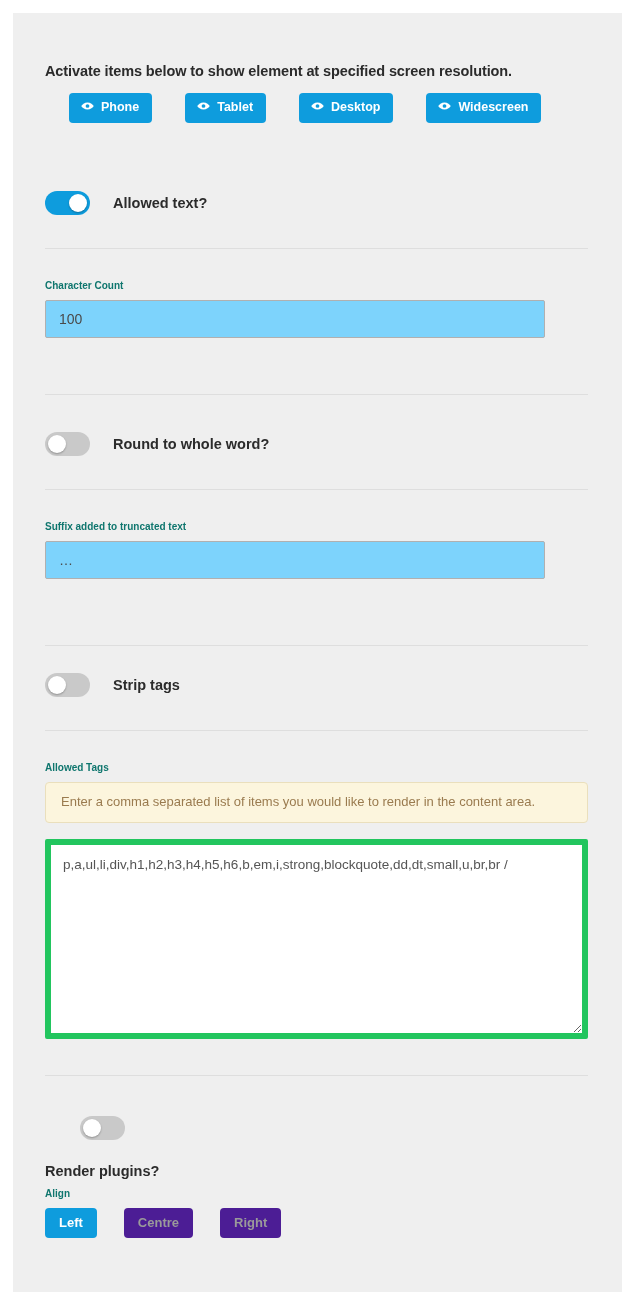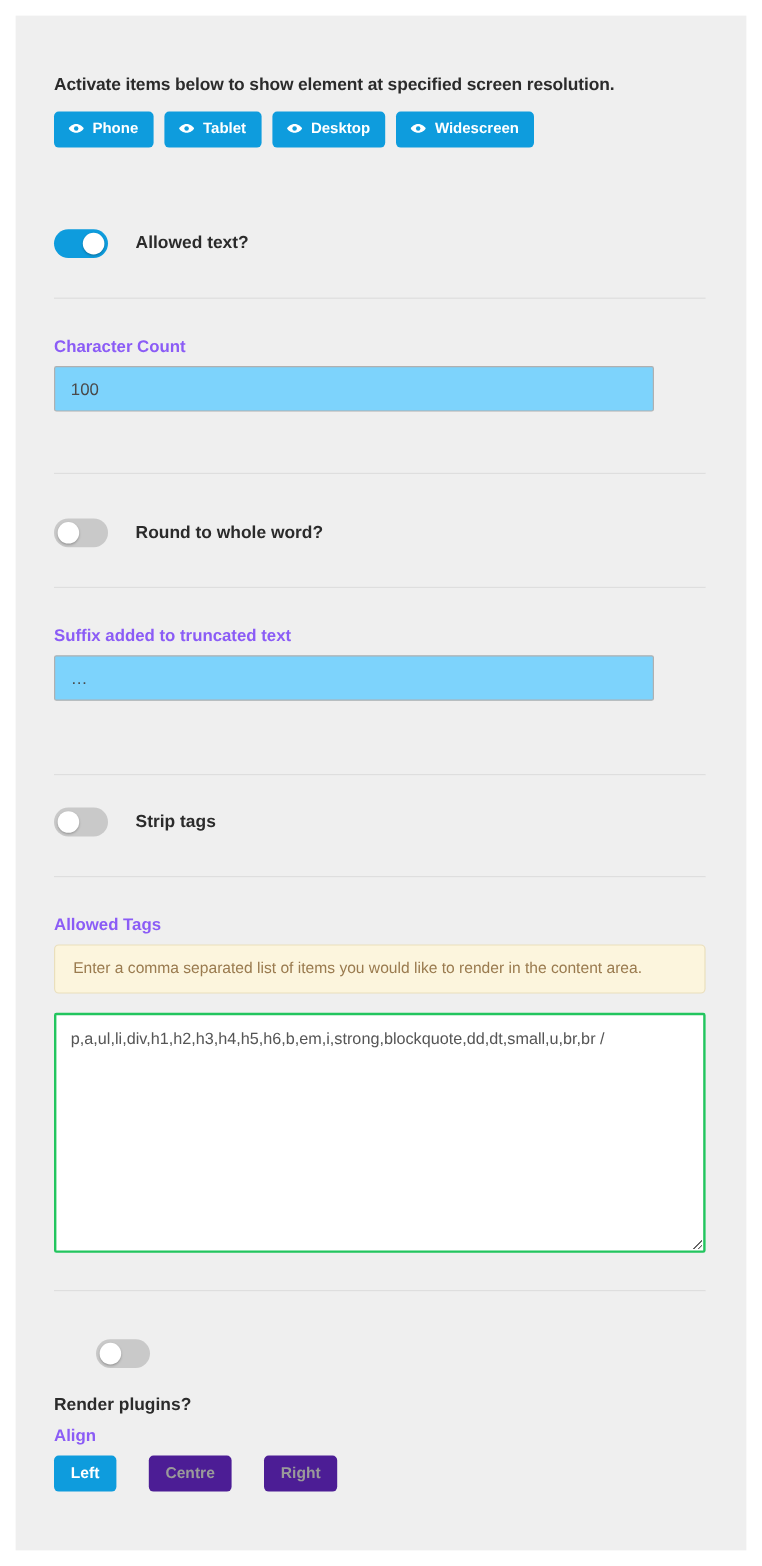--- a/index.html
+++ b/index.html
@@ -40,33 +40,34 @@
     padding-top: 50px;
   }
 
   .res-row {
     display: flex;
     gap: 9px;
     margin-top: 14px;
   }
   .res-btn {
     display: inline-flex;
-    align-items: center;
+    align-items: flex-start;
     gap: 7px;
     background: #0e9cdd;
     color: #ffffff;
     font-size: 12.5px;
     font-weight: bold;
     border: none;
     border-radius: 4px;
     padding: 8px 13px 9px 12px;
     cursor: pointer;
     line-height: 1;
     font-family: "Liberation Sans", sans-serif;
     white-space: nowrap;
+    margin-left: 24px;
   }
   .eye {
     display: inline-block;
     width: 13px;
     height: 10px;
     flex: 0 0 auto;
   }
   .eye svg { display: block; }
 
   
@@ -106,23 +107,23 @@
   .switch.on .knob { left: 24px; }
 
   .toggle-label {
     font-size: 14.5px;
     font-weight: bold;
     color: #2b2b2b;
   }
 
   
   .field-label {
-    font-size: 14px;
-    font-weight: bold;
-    color: #8b5cf6;
+    font-size: 10px;
+    font-weight: bold;
+    color: #0f766e;
     margin-bottom: 9px;
   }
   .text-input {
     display: block;
     box-sizing: border-box;
     width: 500px;
     height: 38px;
     background: #7dd3fc;
     border: 1px solid #b0b0b0;
     border-radius: 2px;
@@ -147,21 +148,21 @@
     color: #9a7b4f;
   }
 
   
   .tags-area {
     box-sizing: border-box;
     display: block;
     width: 543px;
     height: 200px;
     background: #ffffff;
-    border: 2px solid #22c55e;
+    border: 6px solid #22c55e;
     border-radius: 2px;
     padding: 11px 12px;
     font-size: 13.5px;
     line-height: 1.4;
     color: #555555;
     font-family: "Liberation Sans", sans-serif;
     resize: both;
     outline: none;
     overflow: hidden;
   }

